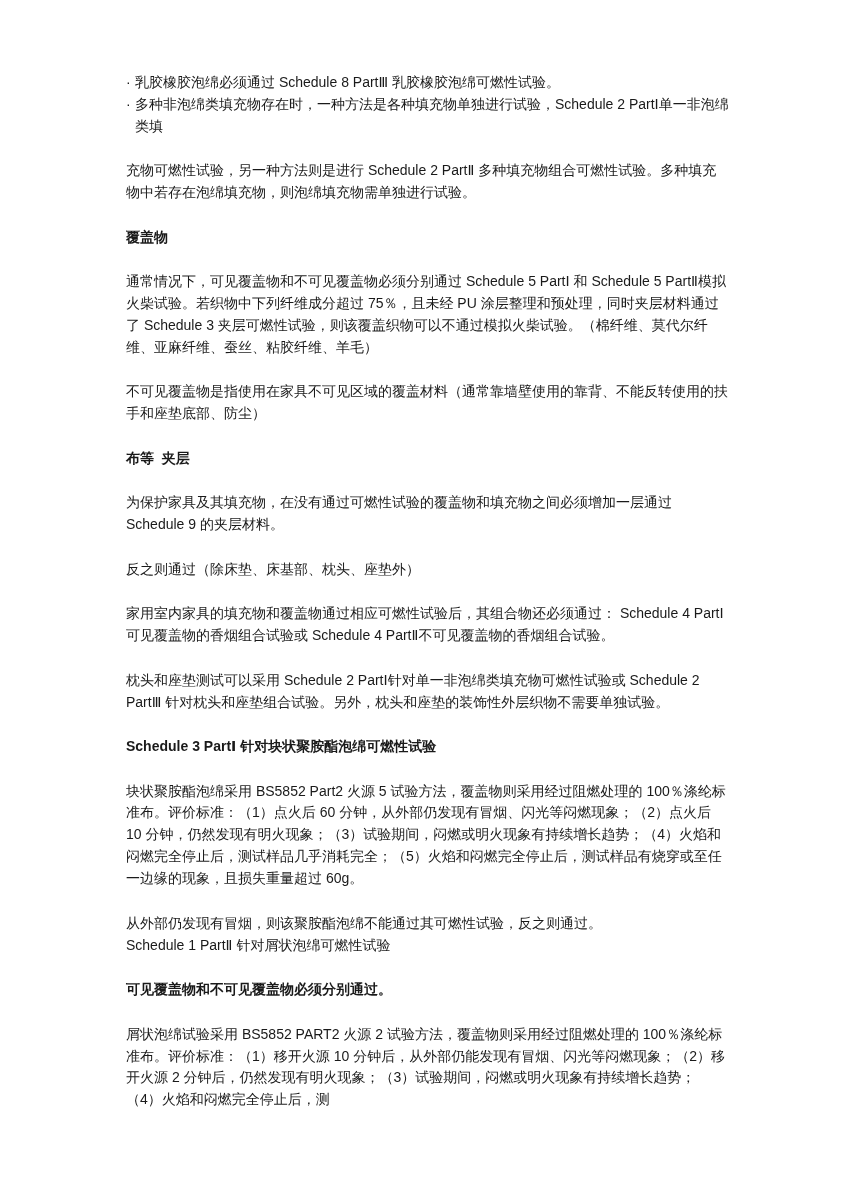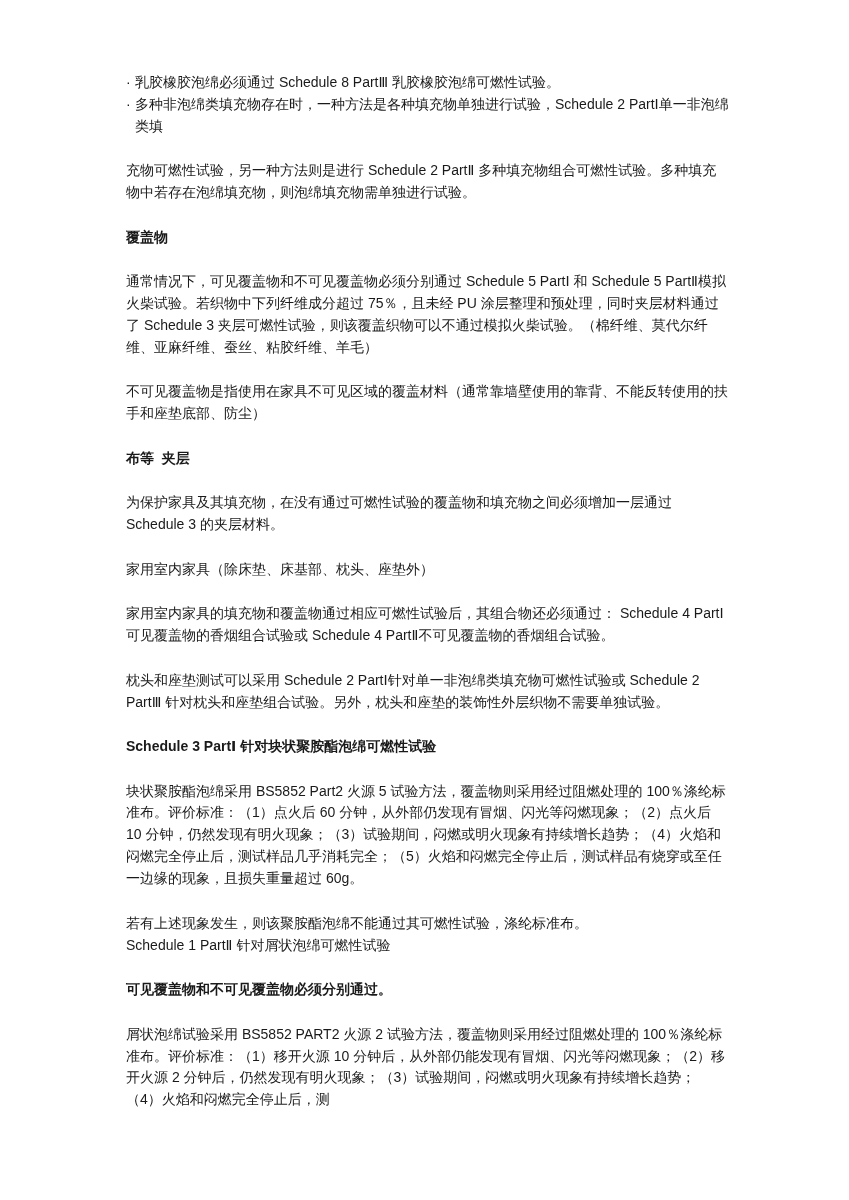--- a/index.html
+++ b/index.html
@@ -43,23 +43,23 @@
 <body>
 
 <div class="page">
   <div id="content">
       <div class="block bullets"><div class="bullet-item"><span class="marker">·</span><span class="btext">乳胶橡胶泡绵必须通过 Schedule 8 PartⅢ 乳胶橡胶泡绵可燃性试验。</span></div><div class="bullet-item"><span class="marker">·</span><span class="btext">多种非泡绵类填充物存在时，一种方法是各种填充物单独进行试验，Schedule 2 PartⅠ单一非泡绵类填</span></div></div>
       <p class="block para">充物可燃性试验，另一种方法则是进行 Schedule 2 PartⅡ 多种填充物组合可燃性试验。多种填充物中若存在泡绵填充物，则泡绵填充物需单独进行试验。</p>
       <p class="block heading">覆盖物</p>
       <p class="block para">通常情况下，可见覆盖物和不可见覆盖物必须分别通过 Schedule 5 PartⅠ 和 Schedule 5 PartⅡ模拟火柴试验。若织物中下列纤维成分超过 75％，且未经 PU 涂层整理和预处理，同时夹层材料通过了 Schedule 3 夹层可燃性试验，则该覆盖织物可以不通过模拟火柴试验。（棉纤维、莫代尔纤维、亚麻纤维、蚕丝、粘胶纤维、羊毛）</p>
       <p class="block para">不可见覆盖物是指使用在家具不可见区域的覆盖材料（通常靠墙壁使用的靠背、不能反转使用的扶手和座垫底部、防尘）</p>
       <p class="block heading">布等  夹层</p>
-      <p class="block para">为保护家具及其填充物，在没有通过可燃性试验的覆盖物和填充物之间必须增加一层通过 Schedule 3 的夹层材料。</p>
-      <p class="block para">家用室内家具（除床垫、床基部、枕头、座垫外）</p>
+      <p class="block para">为保护家具及其填充物，在没有通过可燃性试验的覆盖物和填充物之间必须增加一层通过 Schedule 9 的夹层材料。</p>
+      <p class="block para">反之则通过（除床垫、床基部、枕头、座垫外）</p>
       <p class="block para">家用室内家具的填充物和覆盖物通过相应可燃性试验后，其组合物还必须通过： Schedule 4 PartⅠ可见覆盖物的香烟组合试验或 Schedule 4 PartⅡ不可见覆盖物的香烟组合试验。</p>
       <p class="block para">枕头和座垫测试可以采用 Schedule 2 PartⅠ针对单一非泡绵类填充物可燃性试验或 Schedule 2 PartⅢ 针对枕头和座垫组合试验。另外，枕头和座垫的装饰性外层织物不需要单独试验。</p>
       <p class="block heading">Schedule 3 PartⅠ 针对块状聚胺酯泡绵可燃性试验</p>
       <p class="block para">块状聚胺酯泡绵采用 BS5852 Part2 火源 5 试验方法，覆盖物则采用经过阻燃处理的 100％涤纶标准布。评价标准：（1）点火后 60 分钟，从外部仍发现有冒烟、闪光等闷燃现象；（2）点火后 10 分钟，仍然发现有明火现象；（3）试验期间，闷燃或明火现象有持续增长趋势；（4）火焰和闷燃完全停止后，测试样品几乎消耗完全；（5）火焰和闷燃完全停止后，测试样品有烧穿或至任一边缘的现象，且损失重量超过 60g。</p>
-      <p class="block para"><span class="line">若有上述现象发生，则该聚胺酯泡绵不能通过其可燃性试验，涤纶标准布。</span><span class="line">Schedule 1 PartⅡ 针对屑状泡绵可燃性试验</span></p>
+      <p class="block para"><span class="line">从外部仍发现有冒烟，则该聚胺酯泡绵不能通过其可燃性试验，反之则通过。</span><span class="line">Schedule 1 PartⅡ 针对屑状泡绵可燃性试验</span></p>
       <p class="block heading">可见覆盖物和不可见覆盖物必须分别通过。</p>
       <p class="block para">屑状泡绵试验采用 BS5852 PART2 火源 2 试验方法，覆盖物则采用经过阻燃处理的 100％涤纶标准布。评价标准：（1）移开火源 10 分钟后，从外部仍能发现有冒烟、闪光等闷燃现象；（2）移开火源 2 分钟后，仍然发现有明火现象；（3）试验期间，闷燃或明火现象有持续增长趋势；（4）火焰和闷燃完全停止后，测</p>
     </div>
 </div>
 
 </body></html>

